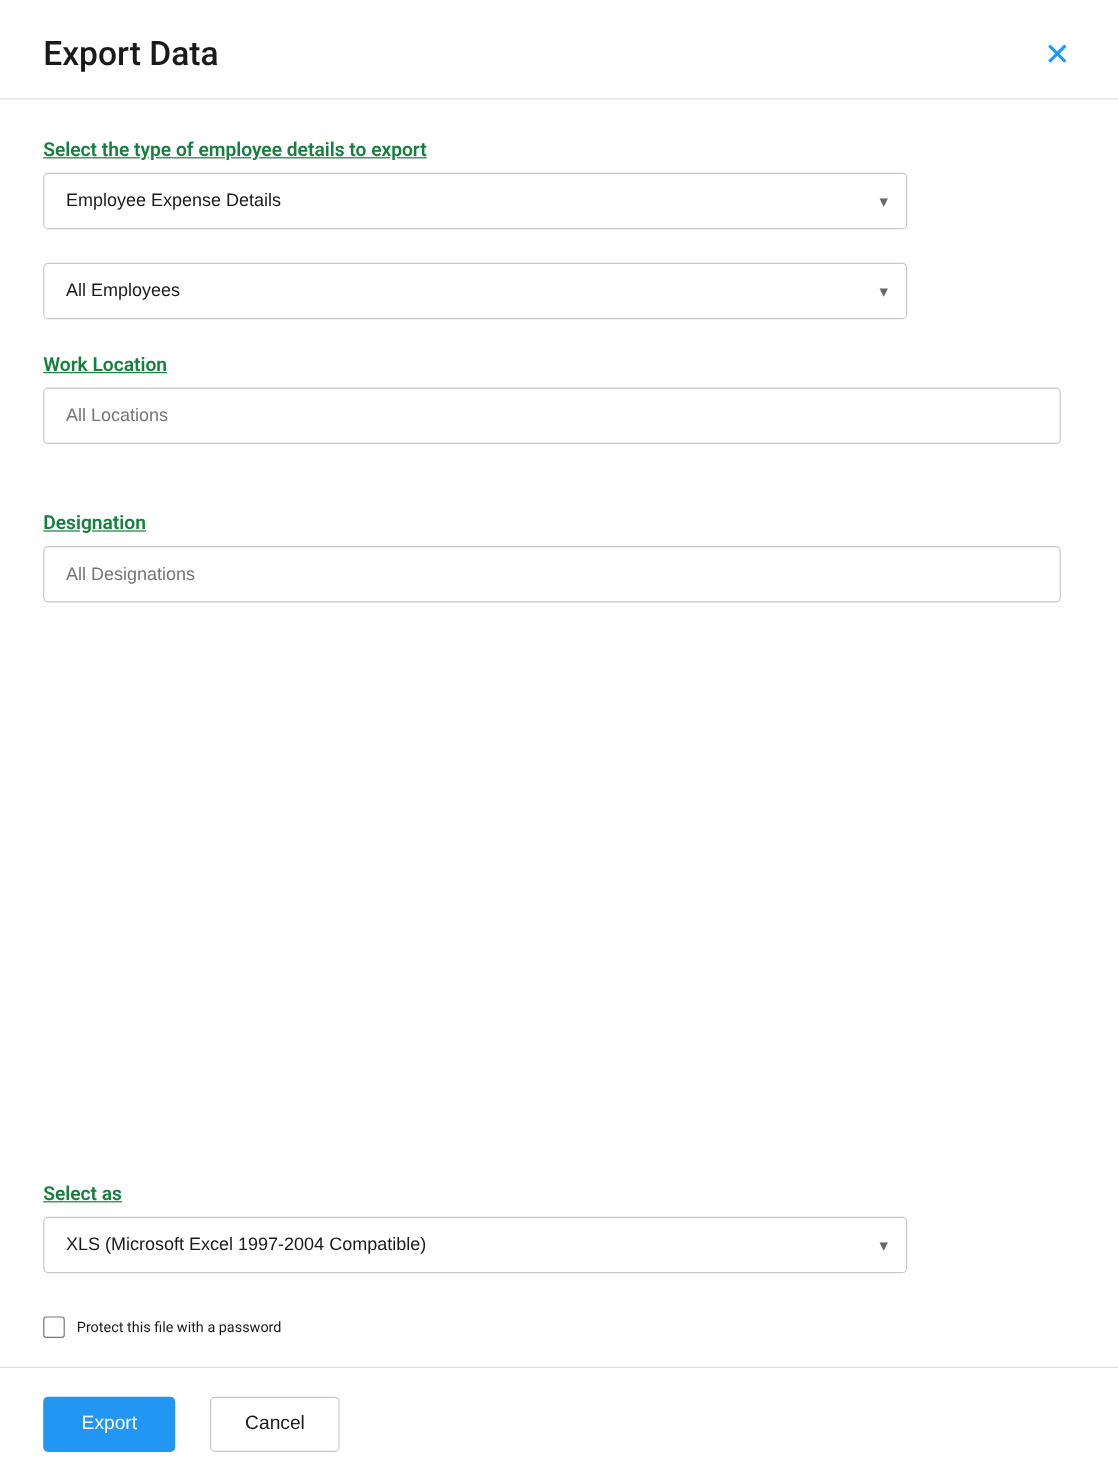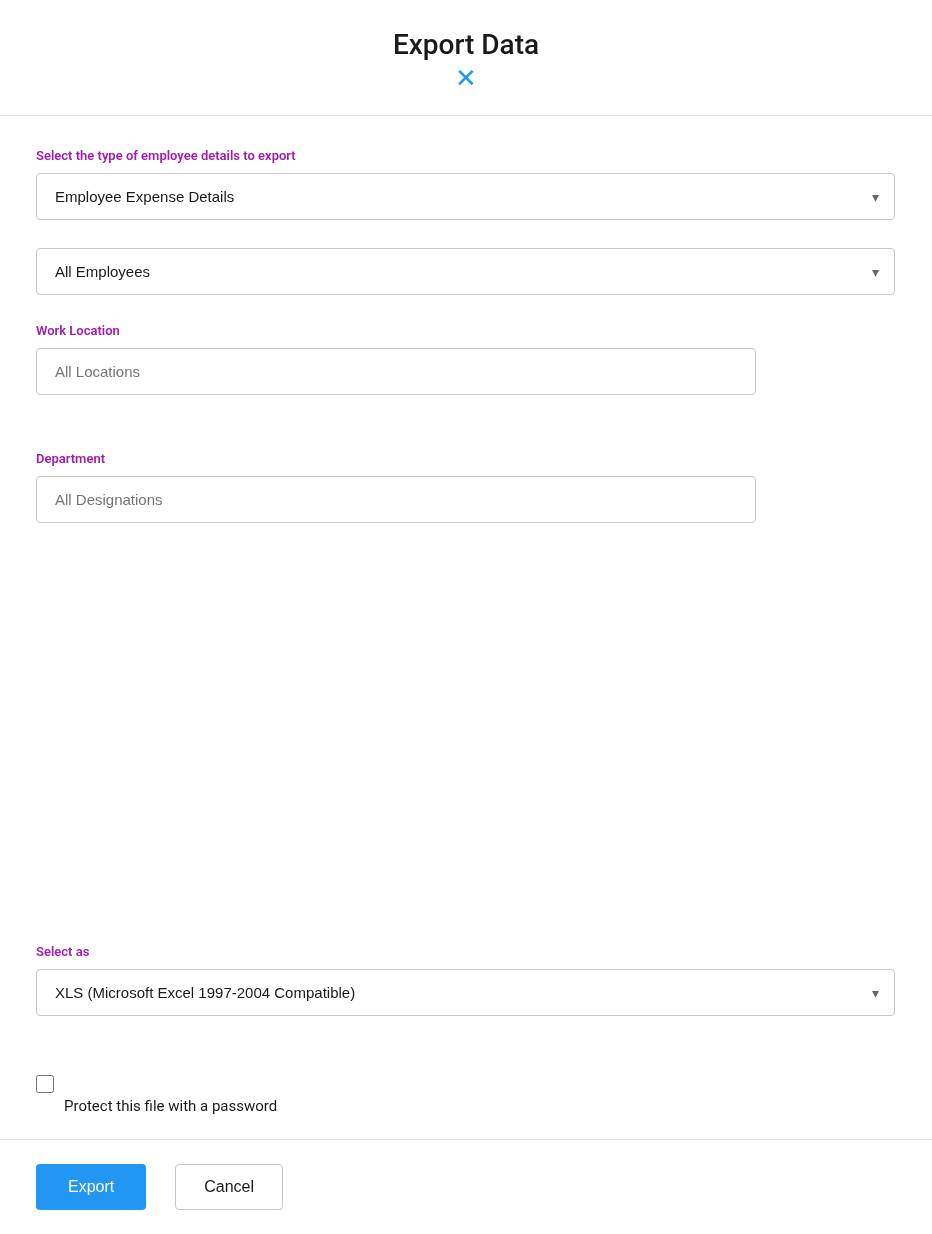--- a/index.html
+++ b/index.html
@@ -22,24 +22,22 @@
     .dialog {
       width: 932px;
       min-height: 1234px;
       background: #fff;
       display: flex;
       flex-direction: column;
     }
 
     .dialog-header {
       display: flex;
-      align-items: center;
       justify-content: space-between;
       padding: 28px 36px 20px 36px;
-      flex-direction: column;
     }
 
     .dialog-title {
       font-size: 28px;
       font-weight: 500;
       color: #1a1a1a;
     }
 
     .close-button {
       background: none;
@@ -66,30 +64,31 @@
       display: flex;
       flex-direction: column;
       gap: 0;
     }
 
     .form-group {
       margin-bottom: 28px;
     }
 
     .form-label {
-      font-size: 13px;
+      font-size: 16px;
       font-weight: 600;
-      color: #a21caf;
+      color: #15803d;
       margin-bottom: 10px;
       display: block;
+      text-decoration: underline;
     }
 
     .select-wrapper {
       position: relative;
-      width: 859px;
+      width: 720px;
     }
 
     .form-select {
       width: 100%;
       padding: 14px 48px 14px 18px;
       border: 1.5px solid #c8c8c8;
       border-radius: 4px;
       font-size: 15px;
       color: #1a1a1a;
       background: #fff;
@@ -103,21 +102,21 @@
       position: absolute;
       right: 16px;
       top: 50%;
       transform: translateY(-50%);
       pointer-events: none;
       color: #666;
       font-size: 14px;
     }
 
     .form-input {
-      width: 720px;
+      width: 848px;
       padding: 14px 18px;
       border: 1.5px solid #c8c8c8;
       border-radius: 4px;
       font-size: 15px;
       color: #999;
       background: #fff;
       outline: none;
     }
 
     .checkbox-group {
@@ -131,24 +130,23 @@
       width: 18px;
       height: 18px;
       border: 1.5px solid #888;
       border-radius: 2px;
       cursor: pointer;
       accent-color: #2196F3;
       flex-shrink: 0;
     }
 
     .checkbox-label {
-      font-size: 15px;
-      color: #1a1a1a;
-      cursor: pointer;
-      margin-top: 45px;
+      font-size: 12px;
+      color: #1a1a1a;
+      cursor: pointer;
     }
 
     .dialog-footer {
       border-top: 1px solid #e0e0e0;
       padding: 24px 36px;
       display: flex;
       align-items: center;
       gap: 29px;
     }
 
@@ -213,21 +211,21 @@
 
     <div class="form-group">
       <label class="form-label">Work Location</label>
       <input class="form-input" type="text" placeholder="All Locations" style="">
     </div>
 
     <div class="form-group">
     </div>
 
     <div class="form-group">
-      <label class="form-label">Department</label>
+      <label class="form-label">Designation</label>
       <input class="form-input" type="text" placeholder="All Designations" style="">
     </div>
 
     <div class="spacer"></div>
 
     <div class="form-group">
       <label class="form-label">Select as</label>
       <div class="select-wrapper">
         <select class="form-select"><option>XLS (Microsoft Excel 1997-2004 Compatible)</option><option>CSV</option><option>PDF</option></select>
         <span class="select-arrow">▾</span>

